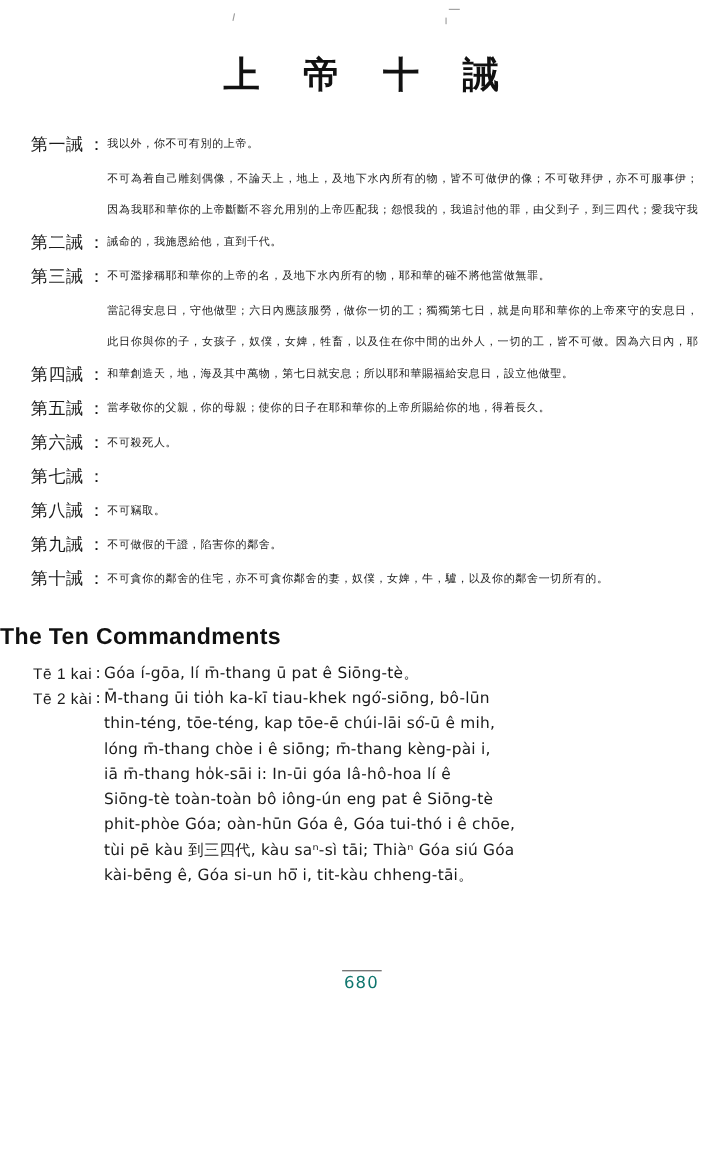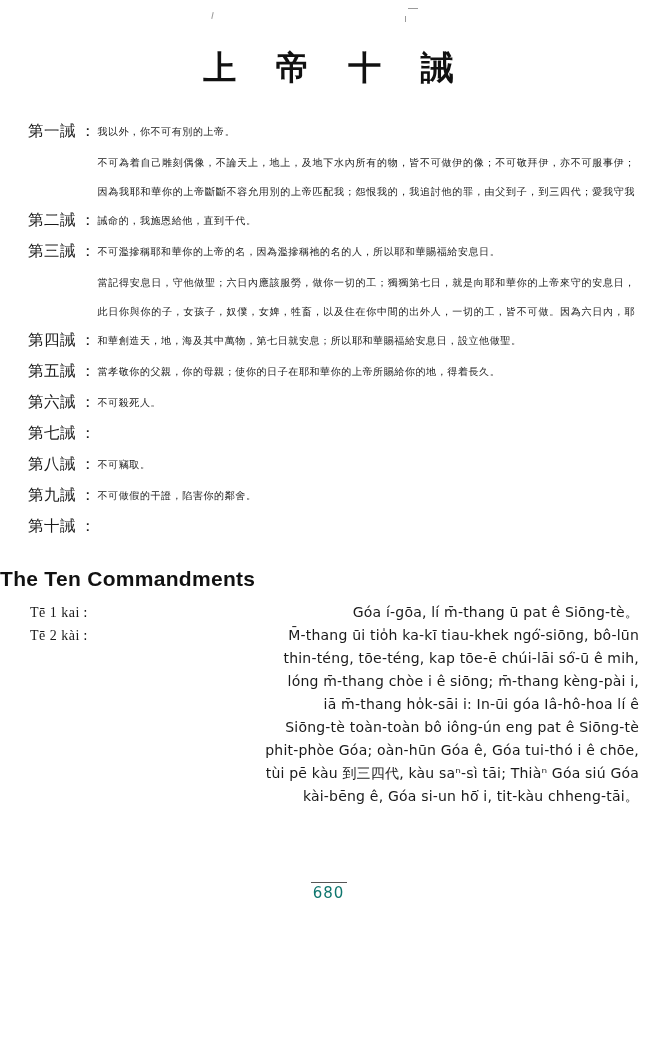--- a/index.html
+++ b/index.html
@@ -90,35 +90,34 @@
   .poj-list {
     padding-left: 30px;
     padding-right: 18px;
   }
   .poj-row {
     display: flex;
     align-items: flex-start;
   }
   .poj-label {
     flex: 0 0 auto;
-    font-family: Liberation Serif, serif;
+    font-family: Liberation Sans, sans-serif;
     font-size: 14px;
     line-height: 23px;
     white-space: nowrap;
     letter-spacing: 0.5px;
   }
   .poj-colon {
     flex: 0 0 auto;
     font-size: 14px;
     line-height: 23px;
     padding: 0 3px;
   }
   .poj-body {
     flex: 1 1 auto;
-    text-align: right;
   }
   .poj-line {
     font-family: "DejaVu Sans", sans-serif;
     font-size: 14px;
     line-height: 23px;
     letter-spacing: 0.2px;
     white-space: nowrap;
   }
 
   .page-number {
@@ -161,21 +160,21 @@
 
     <div class="cmd-row">
       <span class="cmd-label">第二誡</span>
       <span class="cmd-colon">：</span>
       <span class="cmd-text">不可為着自己雕刻偶像，不論天上，地上，及地下水內所有的物，皆不可做伊的像；不可敬拜伊，亦不可服事伊；因為我耶和華你的上帝斷斷不容允用別的上帝匹配我；怨恨我的，我追討他的罪，由父到子，到三四代；愛我守我誡命的，我施恩給他，直到千代。</span>
     </div>
 
     <div class="cmd-row">
       <span class="cmd-label">第三誡</span>
       <span class="cmd-colon">：</span>
-      <span class="cmd-text">不可濫摻稱耶和華你的上帝的名，因為濫摻稱祂的名的人，所以耶和華賜福給安息日。</span>
+      <span class="cmd-text">不可濫摻稱耶和華你的上帝的名，及地下水內所有的物，耶和華的確不將他當做無罪。</span>
     </div>
 
     <div class="cmd-row">
       <span class="cmd-label">第四誡</span>
       <span class="cmd-colon">：</span>
       <span class="cmd-text">當記得安息日，守他做聖；六日內應該服勞，做你一切的工；獨獨第七日，就是向耶和華你的上帝來守的安息日，此日你與你的子，女孩子，奴僕，女婢，牲畜，以及住在你中間的出外人，一切的工，皆不可做。因為六日內，耶和華創造天，地，海及其中萬物，第七日就安息；所以耶和華賜福給安息日，設立他做聖。</span>
     </div>
 
     <div class="cmd-row">
       <span class="cmd-label">第五誡</span>
@@ -202,20 +201,21 @@
 
     <div class="cmd-row">
       <span class="cmd-label">第九誡</span>
       <span class="cmd-colon">：</span>
       <span class="cmd-text nowrap">不可做假的干證，陷害你的鄰舍。</span>
     </div>
 
     <div class="cmd-row">
       <span class="cmd-label">第十誡</span>
       <span class="cmd-colon">：</span>
+      <span class="cmd-text">不可貪你的鄰舍的住宅，亦不可貪你鄰舍的妻，奴僕，女婢，牛，驢，以及你的鄰舍一切所有的。</span>
     </div>
 
   </div>
 
   <div class="section-title">The Ten Commandments</div>
 
   <div class="poj-list">
 
     <div class="poj-row">
       <span class="poj-label">Tē 1 kai</span>

